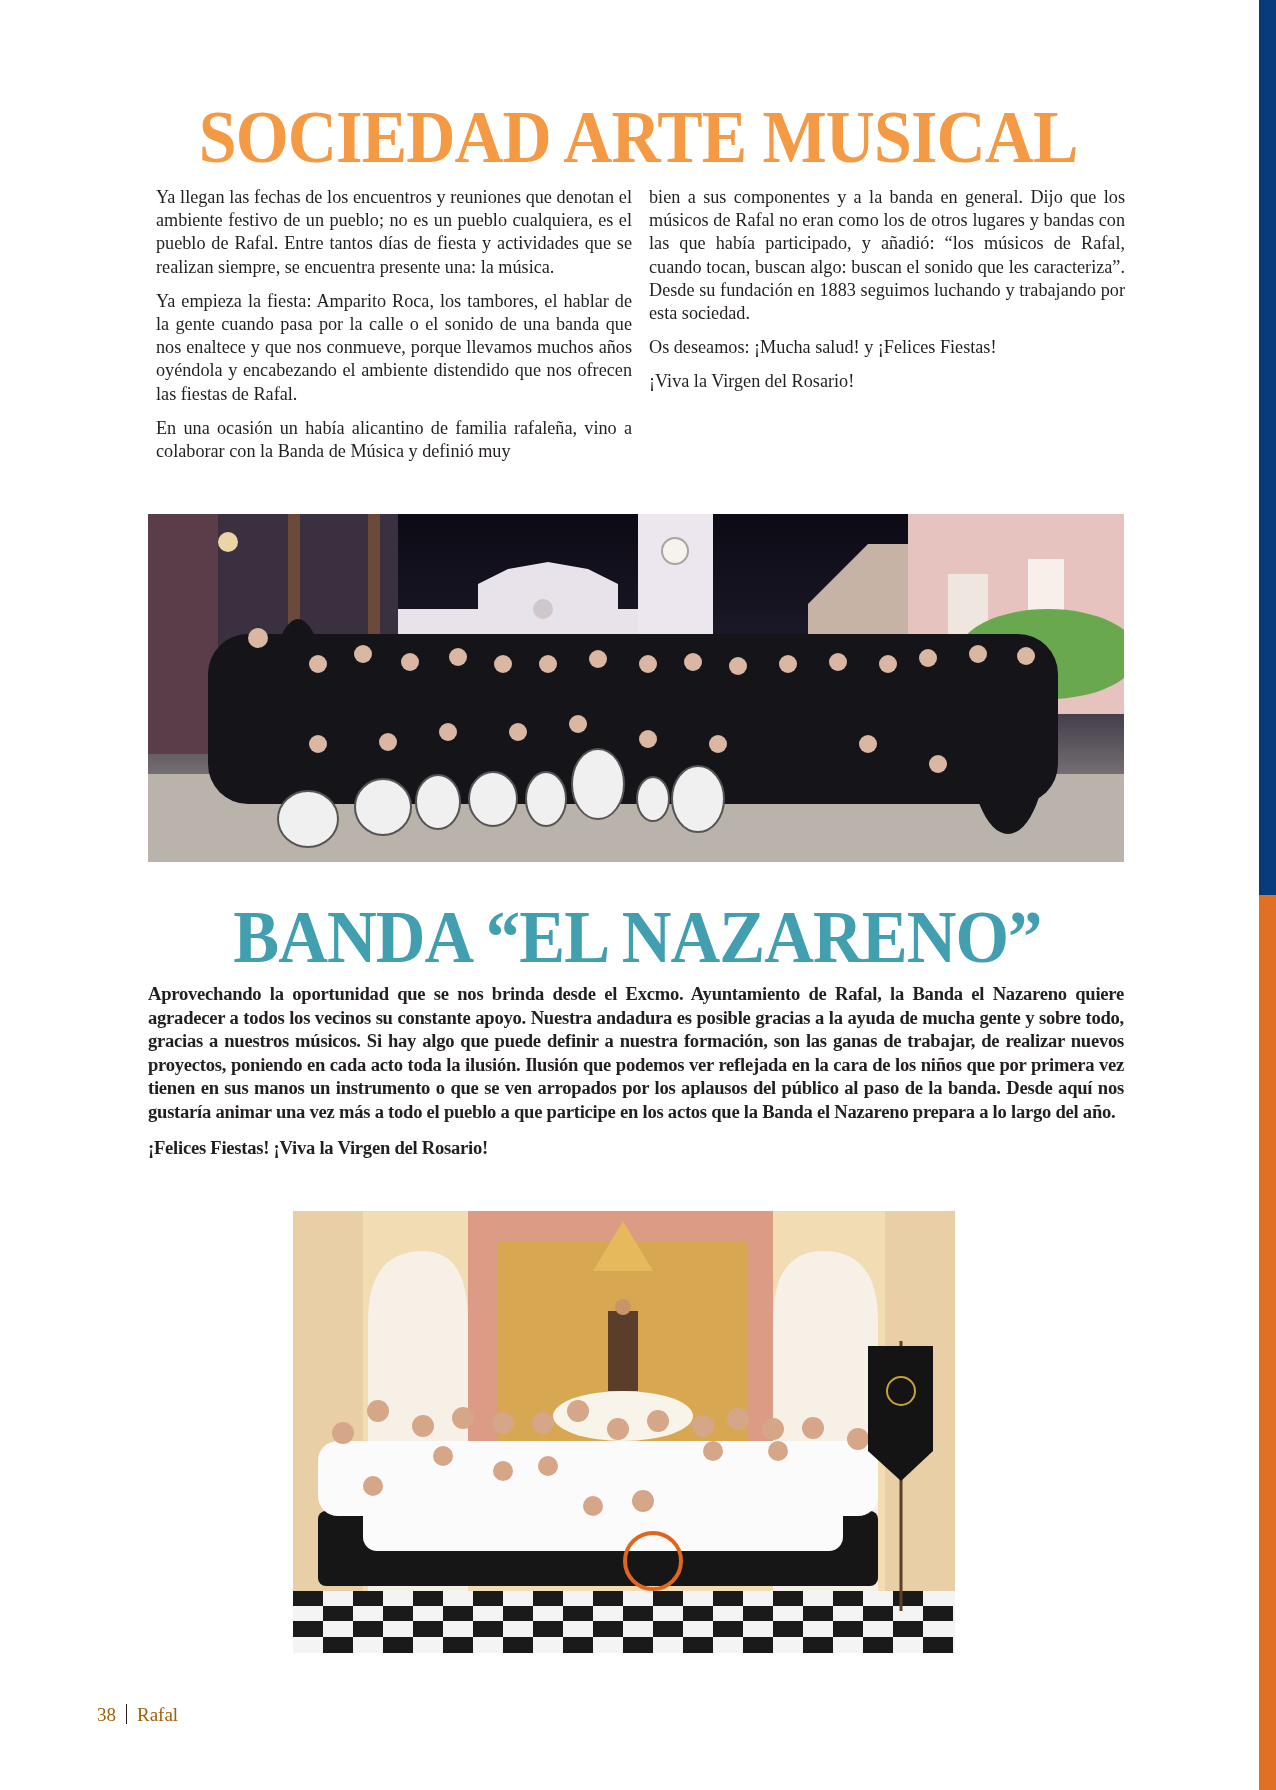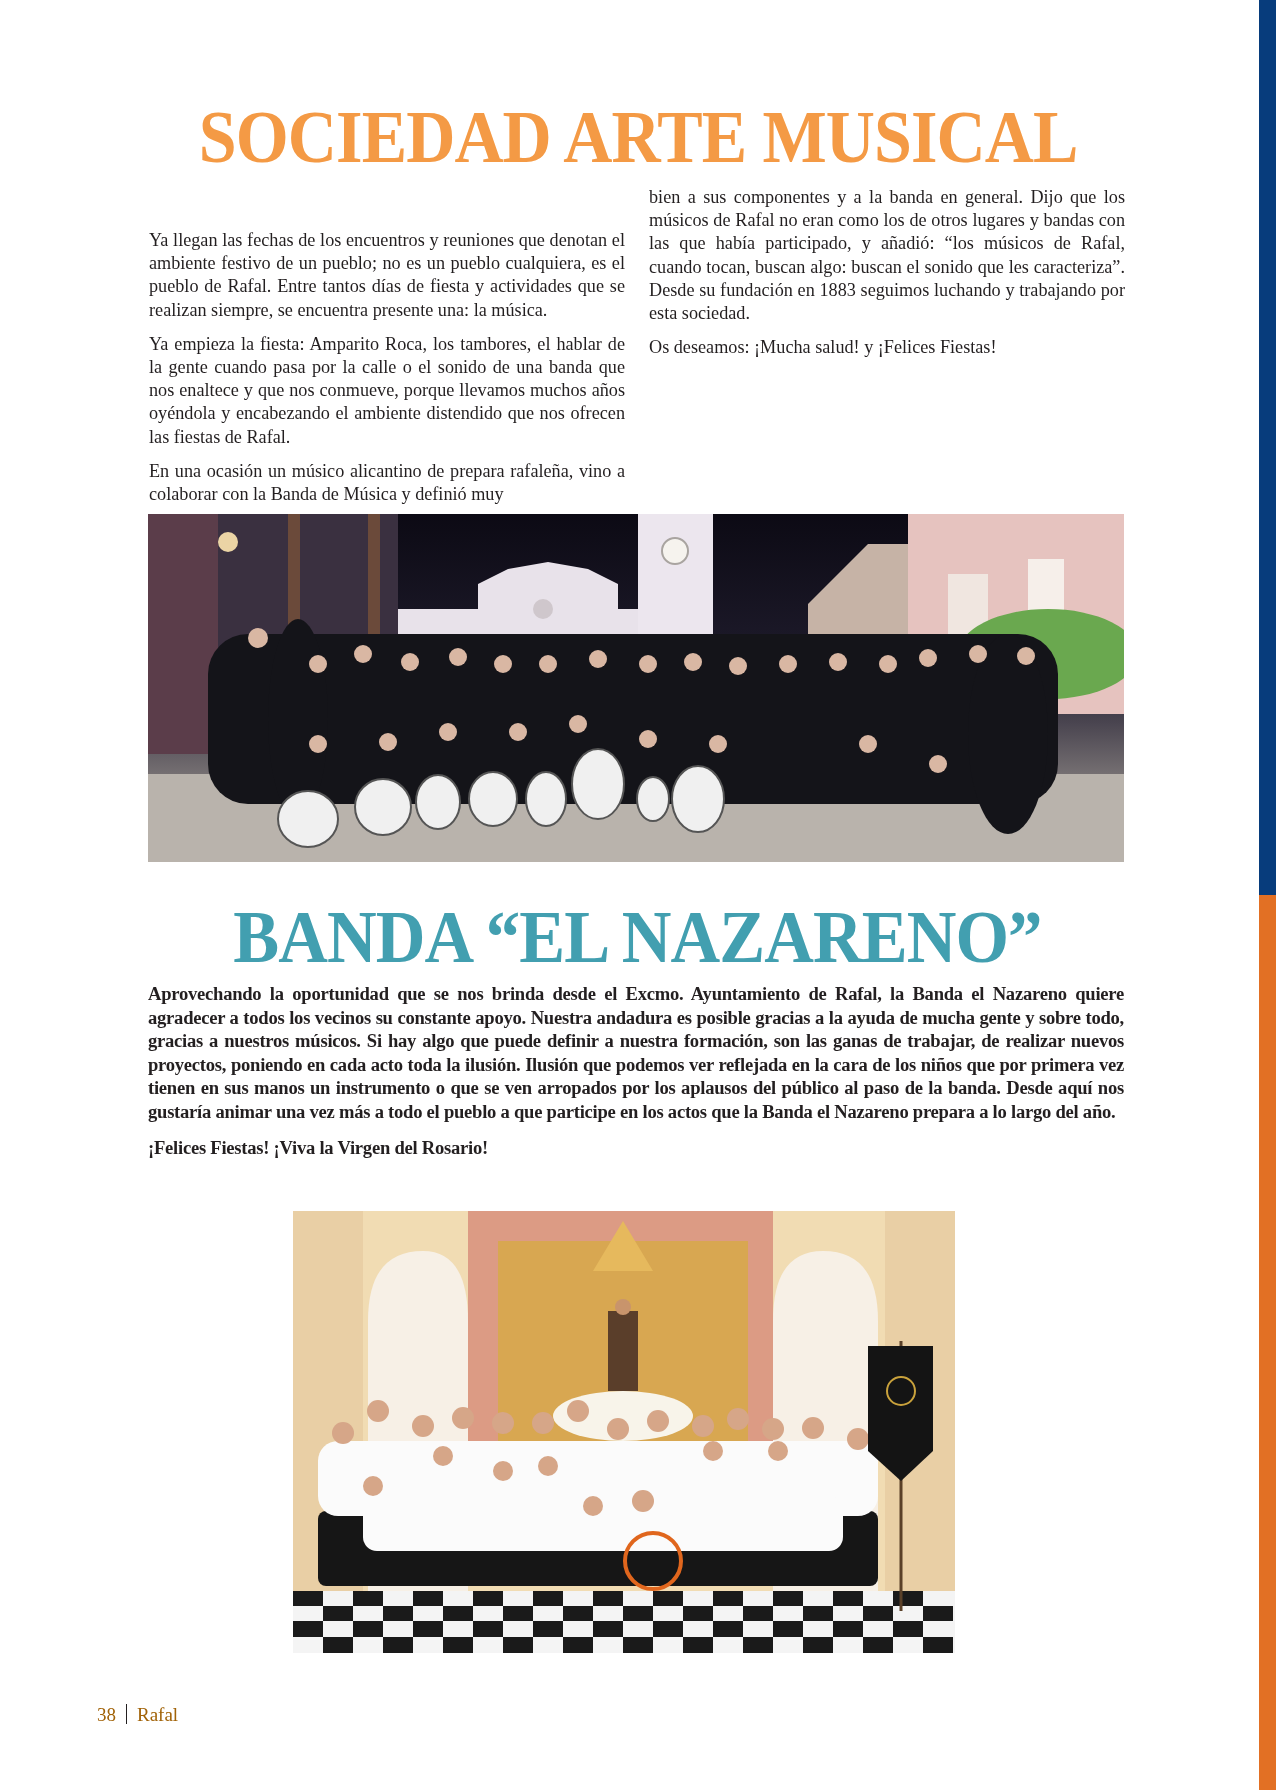--- a/index.html
+++ b/index.html
@@ -18,21 +18,21 @@
     letter-spacing: -1px; line-height: 1;
   }
   .title-1 { top: 100px; font-size: 74px; color: #f49a45; transform: scaleX(0.92); transform-origin: 640px 0; }
   .title-2 { top: 900px; font-size: 74px; color: #429fb0; transform: scaleX(0.93); transform-origin: 630px 0; }
 
   .col {
     position: absolute; top: 186px; width: 476px;
     font-size: 18.2px; line-height: 23.2px; text-align: justify;
   }
   .col p { margin: 0 0 11px 0; }
-  .col-left { left: 149px; margin-top: 43px; }
+  .col-left { left: 156px; }
   .col-right { left: 649px; }
   .col-right p.center { text-align: left; }
 
   .photo { position: absolute; overflow: hidden; }
   .photo-1 { left: 148px; top: 514px; width: 976px; height: 348px;
     background: linear-gradient(180deg, #0c0a14 0%, #1d1a2a 40%, #4a4550 60%, #9b9590 88%, #bdb7af 100%); }
   .photo-2 { left: 293px; top: 1211px; width: 662px; height: 442px;
     background: linear-gradient(180deg, #e7c58f 0%, #f2dcae 40%, #efe3c6 70%, #dcd6c8 100%); }
 
   .body-2 {
@@ -49,26 +49,27 @@
 <body>
 
 <div class="side-bar-blue"></div>
 <div class="side-bar-orange"></div>
 
 <h1 class="title title-1">SOCIEDAD ARTE MUSICAL</h1>
 
 <div class="col col-left">
   <p>Ya llegan las fechas de los encuentros y reuniones que denotan el ambiente festivo de un pueblo; no es un pueblo cualquiera, es el pueblo de Rafal. Entre tantos días de fiesta y actividades que se realizan siempre, se encuentra presente una: la música.</p>
   <p>Ya empieza la fiesta: Amparito Roca, los tambores, el hablar de la gente cuando pasa por la calle o el sonido de una banda que nos enaltece y que nos conmueve, porque llevamos muchos años oyéndola y encabezando el ambiente distendido que nos ofrecen las fiestas de Rafal.</p>
-  <p>En una ocasión un músico alicantino de prepara rafaleña, vino a colaborar con la Banda de Música y definió muy</p>
+  <p>En una ocasión un había alicantino de familia rafaleña, vino a colaborar con la Banda de Música y definió muy</p>
 </div>
 
 <div class="col col-right">
   <p>bien a sus componentes y a la banda en general. Dijo que los músicos de Rafal no eran como los de otros lugares y bandas con las que había participado, y añadió: “los músicos de Rafal, cuando tocan, buscan algo: buscan el sonido que les caracteriza”. Desde su fundación en 1883 seguimos luchando y trabajando por esta sociedad.</p>
   <p class="center">Os deseamos: ¡Mucha salud! y ¡Felices Fiestas!</p>
+  <p class="center">¡Viva la Virgen del Rosario!</p>
 </div>
 
 <div class="photo photo-1">
   <svg width="976" height="348" viewBox="0 0 976 348">
 
     <rect x="0" y="0" width="250" height="230" fill="#3a3040"></rect>
     <rect x="0" y="0" width="70" height="240" fill="#5b3d4a"></rect>
     <circle cx="80" cy="28" r="10" fill="#ffe7b0" opacity="0.9"></circle>
     <rect x="140" y="0" width="12" height="230" fill="#6b4a3a"></rect>
     <rect x="220" y="0" width="12" height="230" fill="#6b4a3a"></rect>

